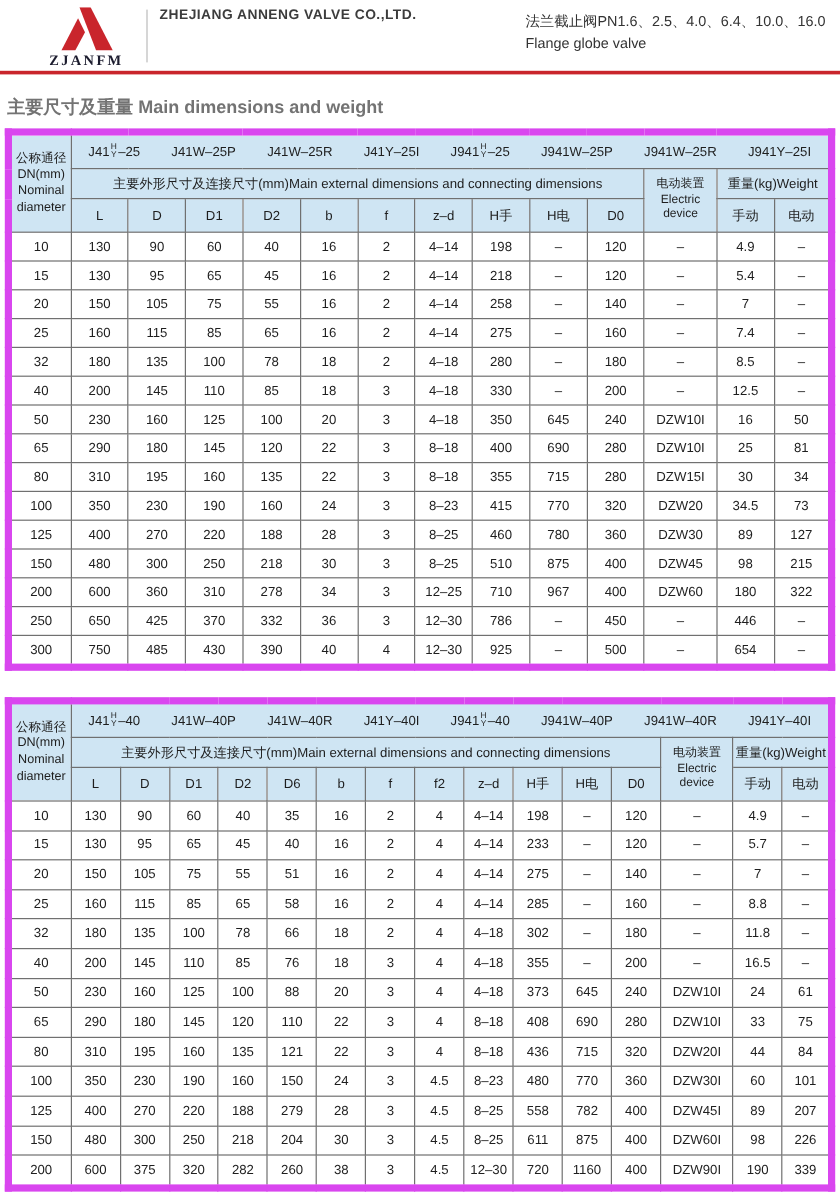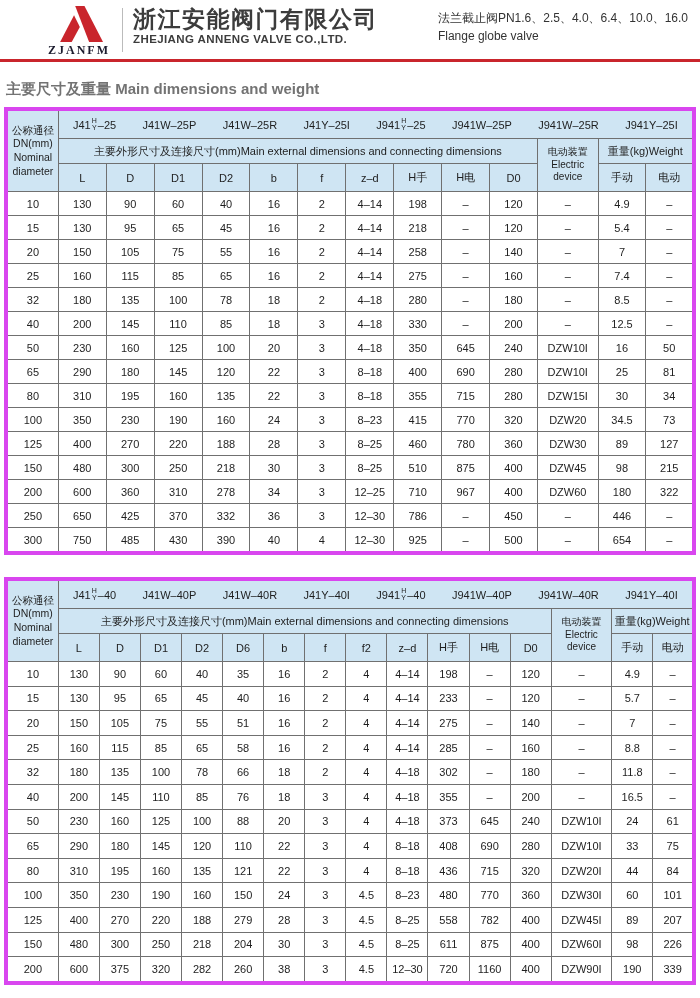--- a/index.html
+++ b/index.html
@@ -3,39 +3,39 @@
 <meta charset="utf-8">
 <style>
   html,body{margin:0;padding:0;}
   body{
     width:700px;height:998px;background:#ffffff;color:#222;
     font-family:"Liberation Sans","DejaVu Sans",sans-serif;
     overflow:hidden;
   }
   
   .hdr{display:flex;align-items:flex-start;padding:6px 8px 0 34px;height:50px;}
-  .logo{display:flex;flex-direction:column;align-items:flex-end;width:76px;}
+  .logo{display:flex;flex-direction:column;align-items:center;width:76px;}
   .logo svg{display:block;}
   .logo-text{font-family:"Liberation Serif","DejaVu Serif",serif;font-weight:bold;
     font-size:12px;letter-spacing:2px;color:#1c1c2e;margin-top:1px;}
   .hdr-divider{width:1px;background:#bbb;height:44px;margin:2px 10px 0 12px;}
   .company{display:flex;flex-direction:column;justify-content:flex-start;}
   .company-cn{font-size:23px;font-weight:bold;color:#3c3c3c;letter-spacing:1.5px;line-height:1.15;}
   .company-en{font-size:11.5px;font-weight:bold;color:#3c3c3c;letter-spacing:.4px;margin-top:1px;}
   .product{margin-left:auto;text-align:left;padding-top:4px;padding-right:4px;}
   .product-cn{font-size:12px;font-weight:normal;color:#333;}
   .product-en{font-size:12px;color:#333;margin-top:2px;}
   .redline{height:3px;margin-top:3px;}
   
   .section{margin:18px 6px 8px 6px;font-size:15px;color:#737373;}
   .section .cn{font-weight:bold;}
   
   .tbl-wrap{margin:0 4px 0 4px;}
   table.dims{width:100%;border-collapse:collapse;table-layout:fixed;
-    border:4px solid #d946ef;font-size:11px;color:#1e1e1e;}
+    border:6px solid #d946ef;font-size:11px;color:#1e1e1e;}
   table.dims td{border:1px solid #707070;text-align:center;vertical-align:middle;
     padding:0 1px;overflow:hidden;white-space:nowrap;}
   table.dims thead td{background:#cfe5f3;}
   td.dn-hd{font-size:10.5px;line-height:1.3;}
   td.dev-hd{font-size:10px;line-height:1.25;}
   tr.models-row td{height:27px;}
   tr.dims-row td{height:24px;}
   tr.cols-row td{height:27px;}
   .models-flex{display:flex;justify-content:space-around;align-items:center;width:100%;}
   .model{display:inline-flex;align-items:center;font-size:11px;}
@@ -53,21 +53,20 @@
   <header class="hdr">
     <div class="logo">
       <svg width="58" height="36" viewBox="0 0 100 62">
         <polygon points="40,0 56,0 88,62 64,62" fill="#c9252c"></polygon>
         <polygon points="14,62 38,16 48,36 34,62" fill="#c9252c"></polygon>
       </svg>
       <div class="logo-text">ZJANFM</div>
     </div>
     <div class="hdr-divider"></div>
     <div class="company">
-      <div class="company-cn">浙江安能阀门有限公司</div>
       <div class="company-en">ZHEJIANG ANNENG VALVE CO.,LTD.</div>
     </div>
     <div class="product">
       <div class="product-cn">法兰截止阀PN1.6、2.5、4.0、6.4、10.0、16.0</div>
       <div class="product-en">Flange globe valve</div>
     </div>
   </header>
 
   <div class="redline" style="background: rgb(201, 37, 44);"></div>
 

